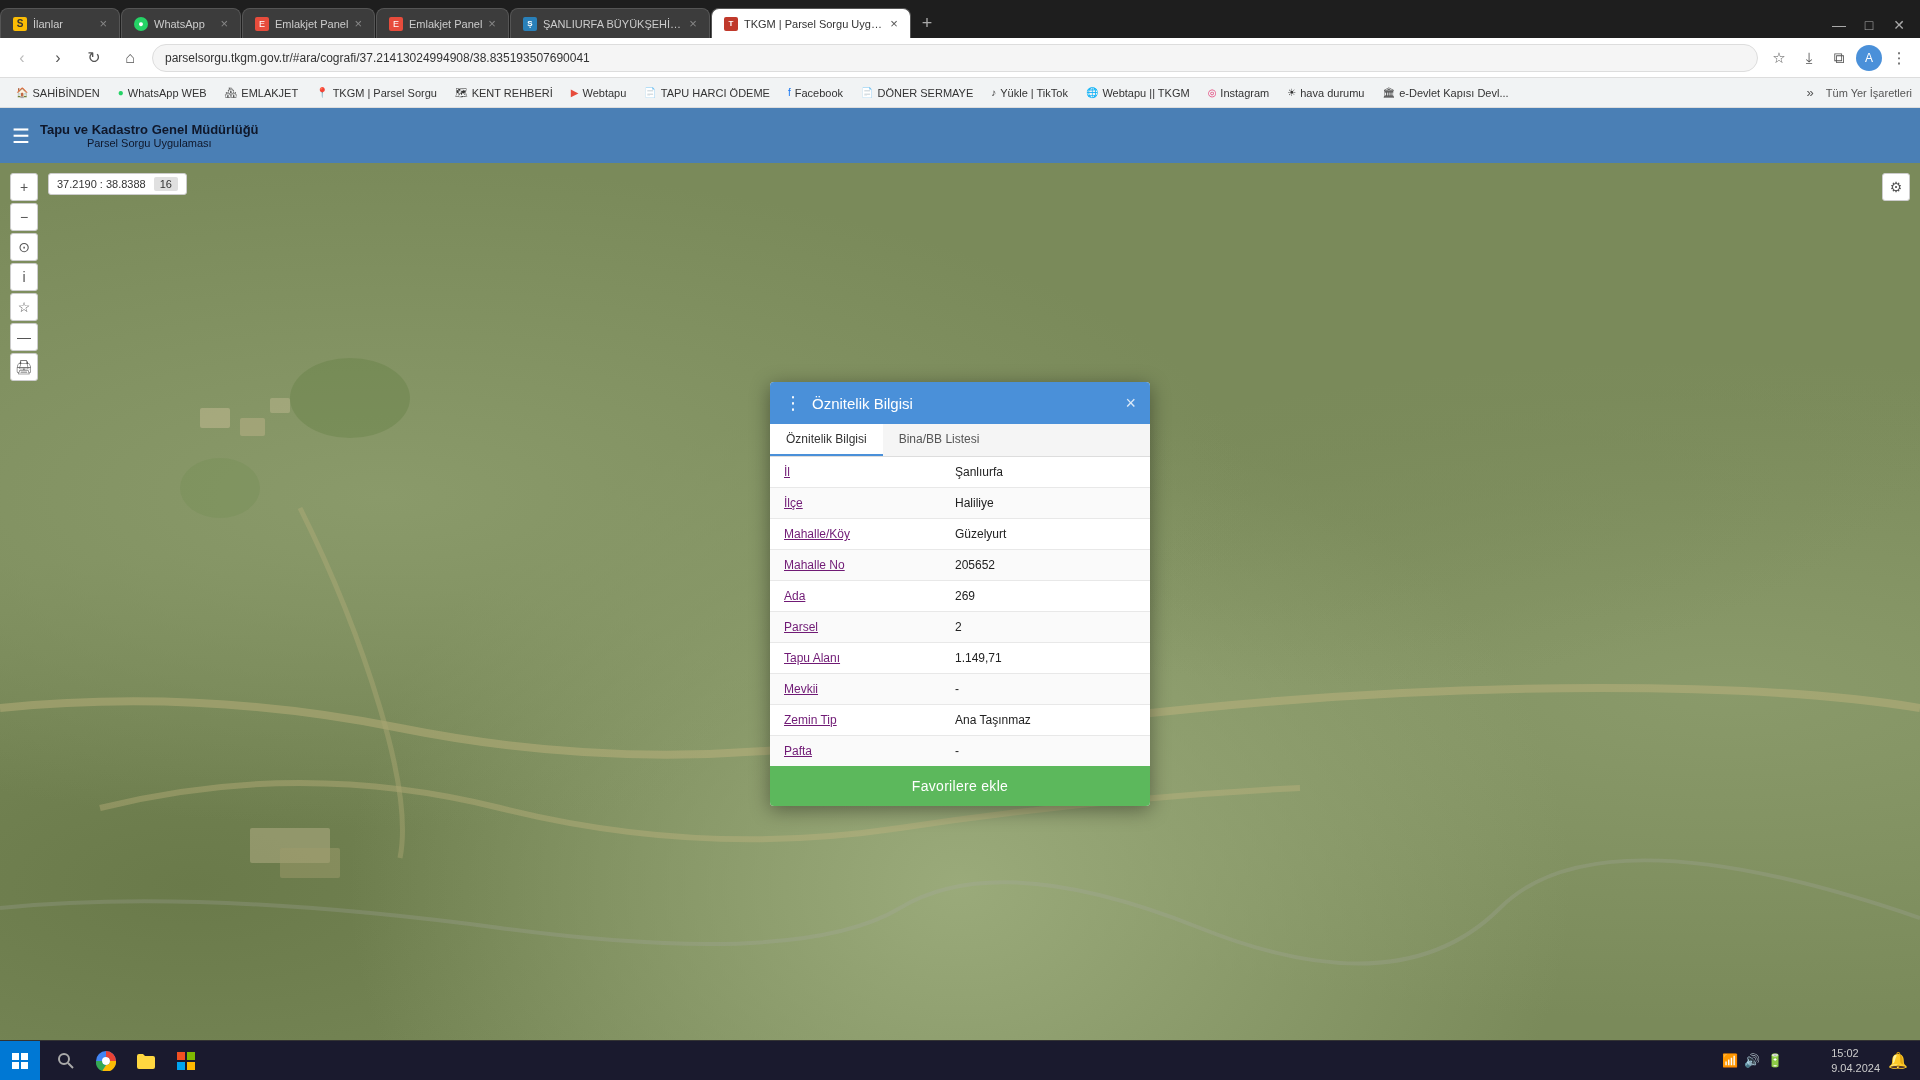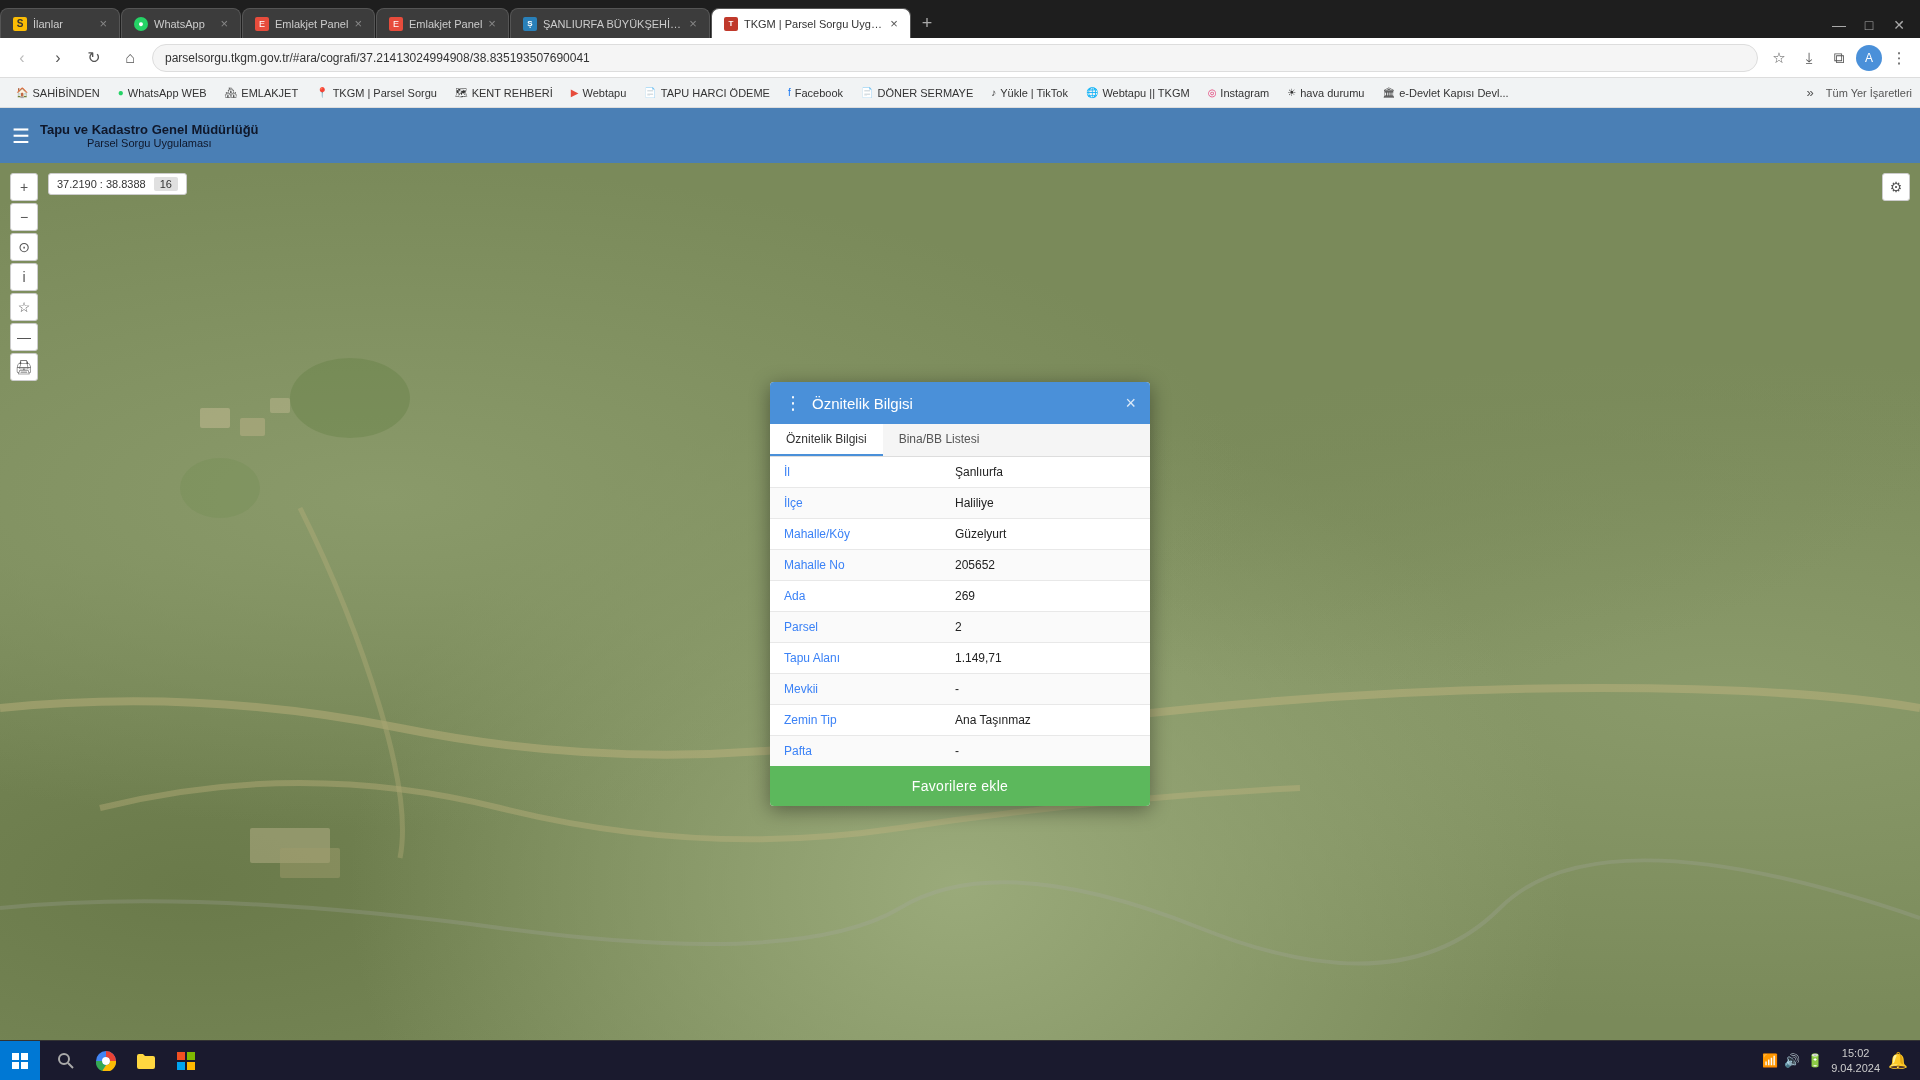--- a/index.html
+++ b/index.html
@@ -57,38 +57,38 @@
     
     .modal-tabs { display: flex; border-bottom: 1px solid #ddd; background: #f5f5f5; }
     .modal-tab { padding: 8px 16px; font-size: 12px; cursor: pointer; border-bottom: 2px solid transparent; color: #555; }
     .modal-tab.active { color: #333; border-bottom-color: #4a90d9; background: white; font-weight: 500; }
 
     
     .modal-table { width: 100%; border-collapse: collapse; }
     .modal-table tr { border-bottom: 1px solid #e8e8e8; }
     .modal-table tr:last-child { border-bottom: none; }
     .modal-table td { padding: 8px 14px; font-size: 12px; }
-    .modal-table td:first-child { color: #3b82f6; width: 45%; }
+    .modal-table td:first-child { color: #701a75; width: 45%; text-decoration: underline; }
     .modal-table td:last-child { color: #222; font-weight: 500; }
     .modal-table tr:nth-child(even) { background: #fafafa; }
 
     
     .favorites-btn { width: 100%; padding: 12px; background: #5cb85c; color: white; border: none; font-size: 14px; cursor: pointer; font-weight: 500; letter-spacing: 0.3px; }
 
     
     .settings-btn { position: absolute; top: 65px; right: 10px; width: 28px; height: 28px; background: white; border: 1px solid #ccc; border-radius: 3px; display: flex; align-items: center; justify-content: center; cursor: pointer; font-size: 14px; color: #555; z-index: 10; }
     .google-logo { position: absolute; bottom: 5px; right: 10px; color: rgba(255,255,255,0.7); font-size: 11px; z-index: 10; font-style: italic; }
 
     
     .taskbar { position: fixed; bottom: 0; left: 0; width: 1920px; height: 40px; background: #1a1a2e; display: flex; align-items: center; border-top: 1px solid #333; z-index: 200; }
     .taskbar-start { width: 40px; height: 40px; display: flex; align-items: center; justify-content: center; background: #0078d4; cursor: pointer; }
     .taskbar-apps { display: flex; align-items: center; gap: 4px; padding: 0 8px; }
     .taskbar-app { width: 36px; height: 36px; display: flex; align-items: center; justify-content: center; cursor: pointer; border-radius: 4px; }
     .taskbar-right { margin-left: auto; display: flex; align-items: center; gap: 8px; padding-right: 12px; color: #ccc; font-size: 11px; }
-    .taskbar-time { text-align: center; line-height: 1.3; }
+    .taskbar-time { text-align: left; line-height: 1.3; margin-left: 40px; }
 
     
     .fav-s { background: #fbbc04; color: #333; font-weight: bold; font-size: 10px; width: 14px; height: 14px; display: flex; align-items: center; justify-content: center; border-radius: 2px; }
     .fav-wa { background: #25d366; color: white; font-size: 9px; width: 14px; height: 14px; border-radius: 50%; display: flex; align-items: center; justify-content: center; }
     .fav-e { background: #e74c3c; color: white; font-size: 9px; width: 14px; height: 14px; border-radius: 2px; display: flex; align-items: center; justify-content: center; }
     .fav-tkgm { background: #c0392b; color: white; font-size: 8px; width: 14px; height: 14px; border-radius: 2px; display: flex; align-items: center; justify-content: center; font-weight: bold; }
   </style>
 </head>
 <body>
 

